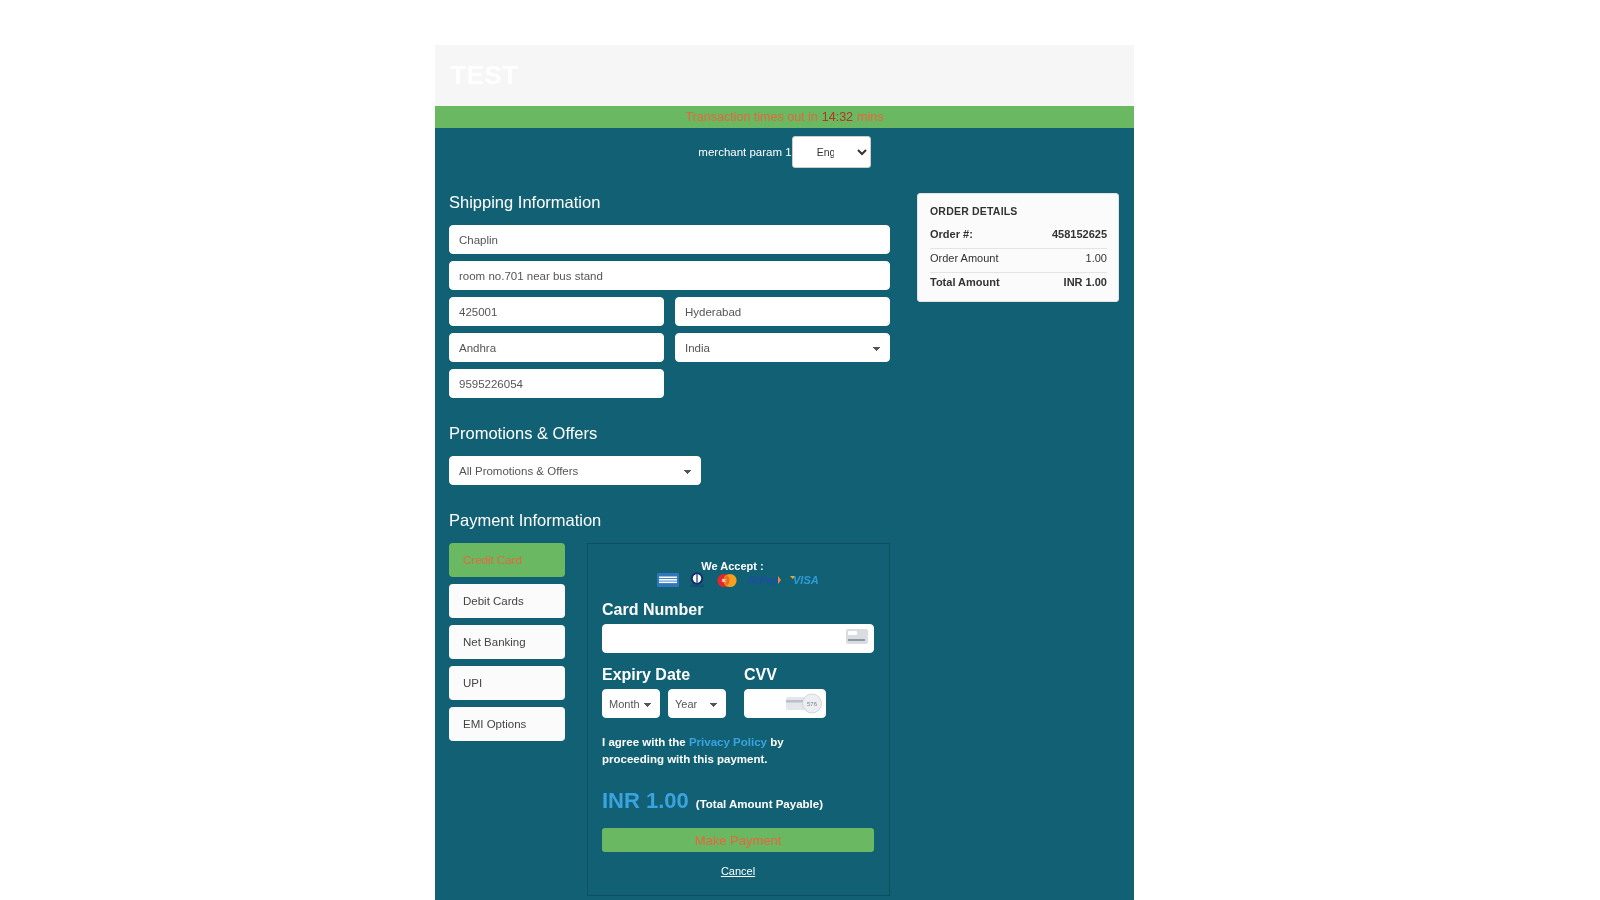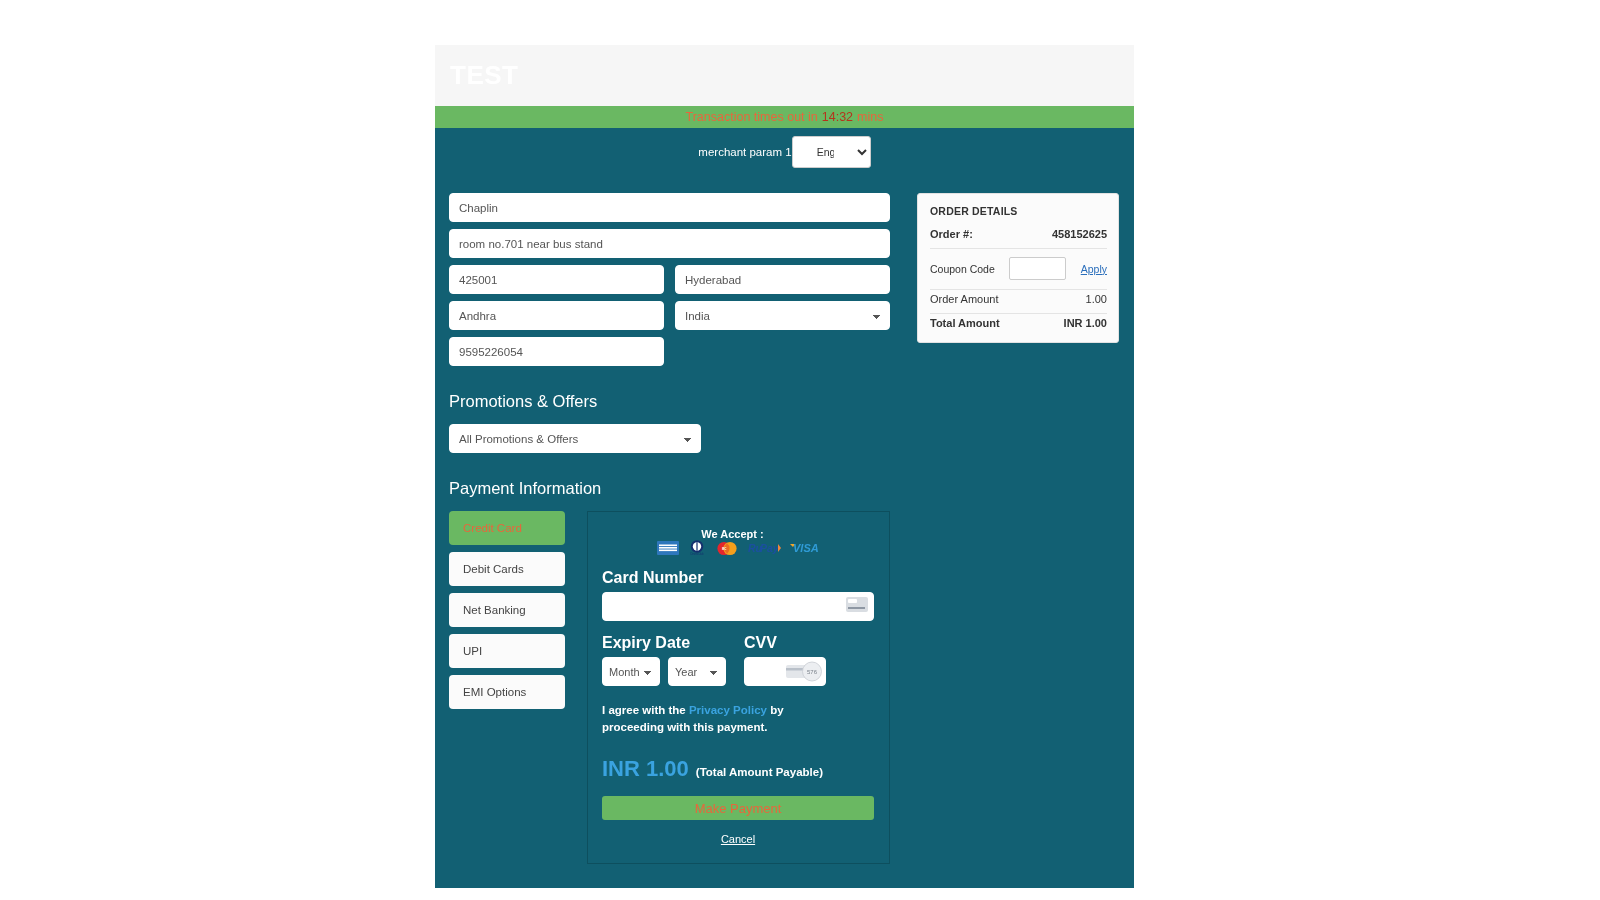--- a/index.html
+++ b/index.html
@@ -393,20 +393,21 @@
       <select class="lang-select">
         <option>English</option>
       </select>
     </div>
 
     <div class="body-teal">
 
       <div class="col-left">
 
         <div class="sec-block">
+          <h2 class="sec-title">Shipping Information</h2>
 
           <input class="fld fld-wide" type="text" value="Chaplin" style="">
           <input class="fld fld-wide" type="text" value="room no.701 near bus stand" style="">
 
           <div class="row2">
             <input class="fld fld-half" type="text" value="425001" style="">
             <input class="fld fld-half" type="text" value="Hyderabad" style="">
           </div>
 
           <div class="row2">
@@ -553,25 +554,20 @@
 
       <div class="col-right">
         <div class="order-card">
           <div class="od-title">ORDER DETAILS</div>
 
           <div class="od-row">
             <span class="od-k bold">Order  #:</span>
             <span class="od-v bold">458152625</span>
           </div>
 
-          <div class="od-coupon-row">
-            <span class="od-coupon-label">Coupon Code</span>
-            <input class="coupon-input" type="text" value="" style="">
-            <span class="apply-link">Apply</span>
-          </div>
 
           <div class="od-row amount">
             <span class="od-k">Order  Amount</span>
             <span class="od-v">1.00</span>
           </div>
 
           <div class="od-row last">
             <span class="od-k bold">Total Amount</span>
             <span class="od-v bold">INR 1.00</span>
           </div>

